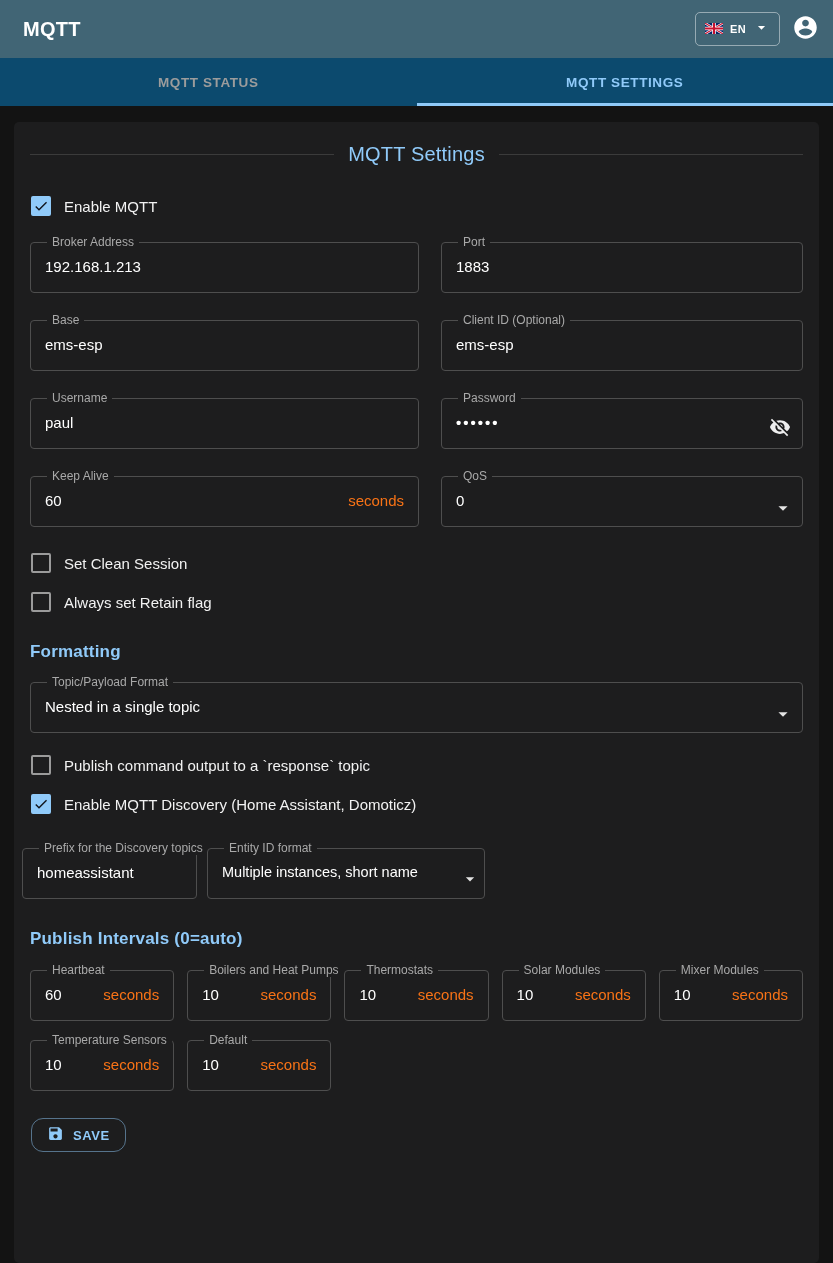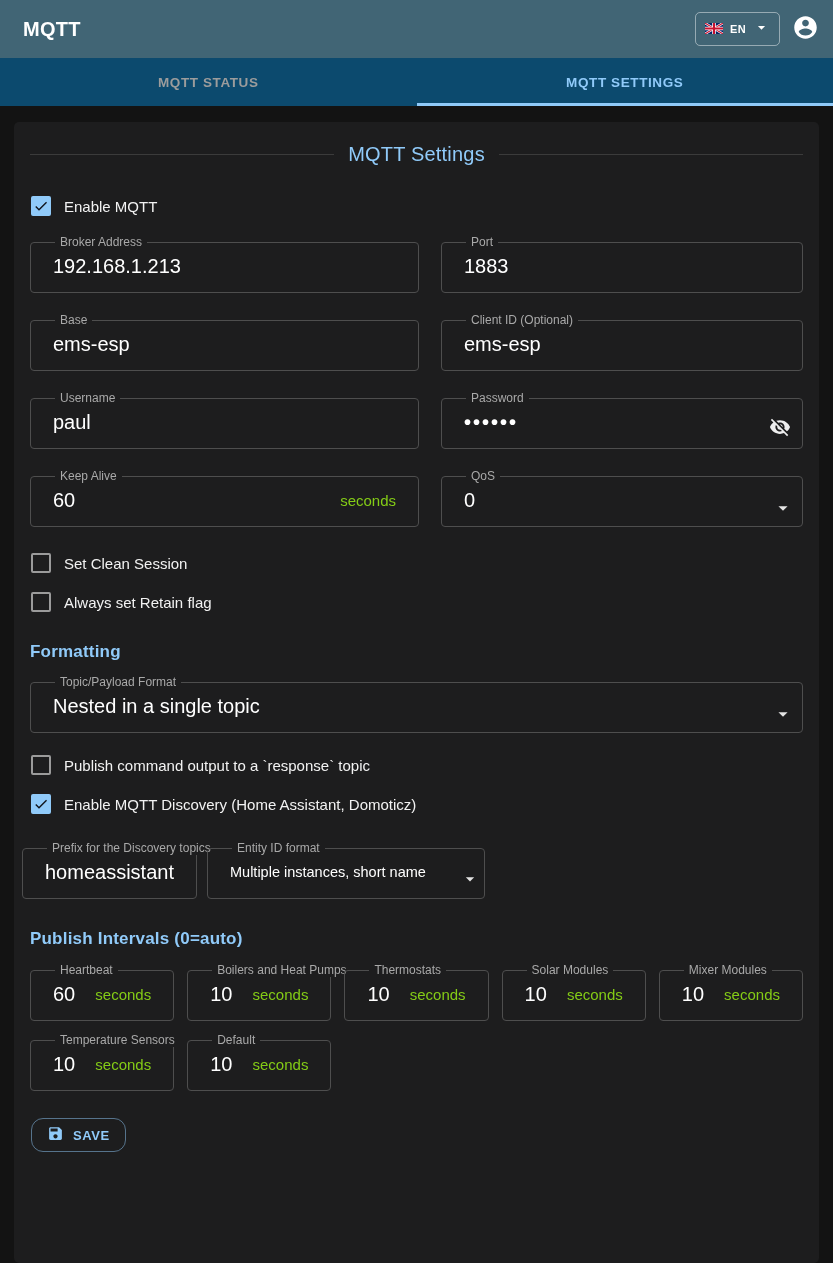--- a/index.html
+++ b/index.html
@@ -51,29 +51,29 @@
     width:20px; height:20px; border:2px solid #9b9b9b; border-radius:2px;
     display:flex; align-items:center; justify-content:center; flex:0 0 auto; background:transparent;
   }
   .cbx svg { display:none; }
   .cbx.checked { background:#90caf9; border-color:#90caf9; }
   .cbx.checked svg { display:block; }
   .cbx-label { font-size:15px; color:#f2f2f2; }
   
   fieldset.field {
     border:1px solid #4e4e4e; border-radius:4px; height:57px;
-    padding:0 22px; position:relative; min-width:0; background:transparent;
+    padding:0 14px; position:relative; min-width:0; background:transparent;
   }
   fieldset.field legend {
     font-size:12px; line-height:13px; color:#a9a9a9; padding:0 5px; margin-left:2px;
     white-space:nowrap;
   }
   .val-row { display:flex; align-items:center; justify-content:space-between; height:32px; margin-top:1px; }
-  .val { font-size:20px; color:#ffffff; white-space:nowrap; overflow:hidden; }
-  .adorn { font-size:15px; color:#84cc16; padding-left:8px; }
+  .val { font-size:15px; color:#ffffff; white-space:nowrap; overflow:hidden; }
+  .adorn { font-size:15px; color:#f97316; padding-left:8px; }
   .caret { position:absolute; right:8px; top:50%; margin-top:-8px; }
   .trail-icon { position:absolute; right:11px; top:50%; margin-top:-11px; cursor:pointer; }
   
   .grid-2 { display:grid; grid-template-columns:389px 1fr; column-gap:22px; row-gap:21px; margin-top:20px; }
   .grid-3 { display:grid; grid-template-columns:repeat(5,1fr); column-gap:13px; row-gap:29px; margin-top:15px;gap:13px; }
   .disc-row { display:flex; gap:10px; margin:28px 0 0 -8px; }
   .w196 { width:175px; } .w252 { width:278px; }
   .mt30 { margin-top:30px; } .mt26 { margin-top:26px; } .mt19 { margin-top:19px; }
   .mt22 { margin-top:22px; } .mt14 { margin-top:14px; }
   

